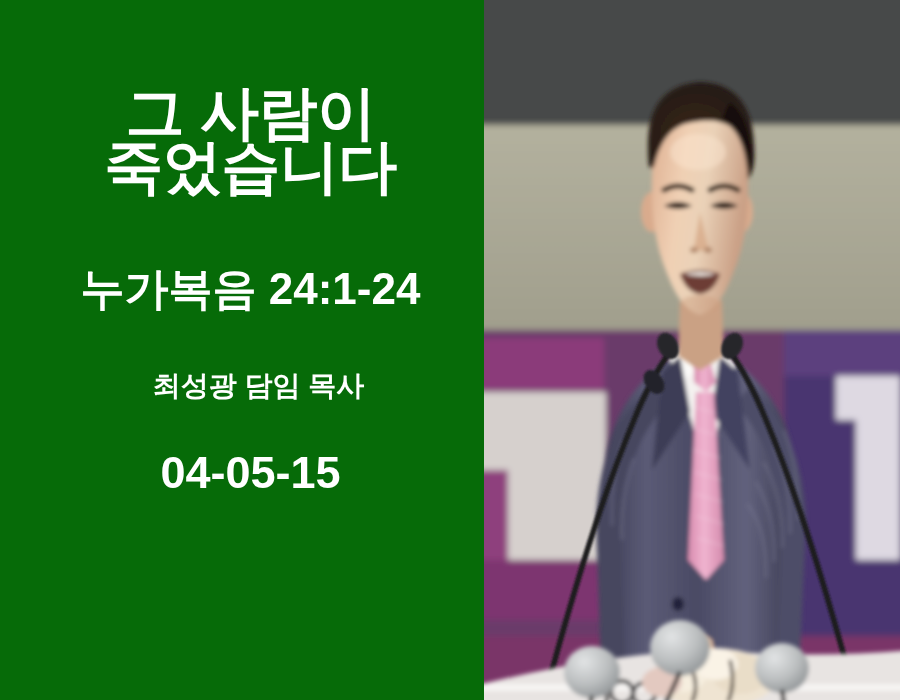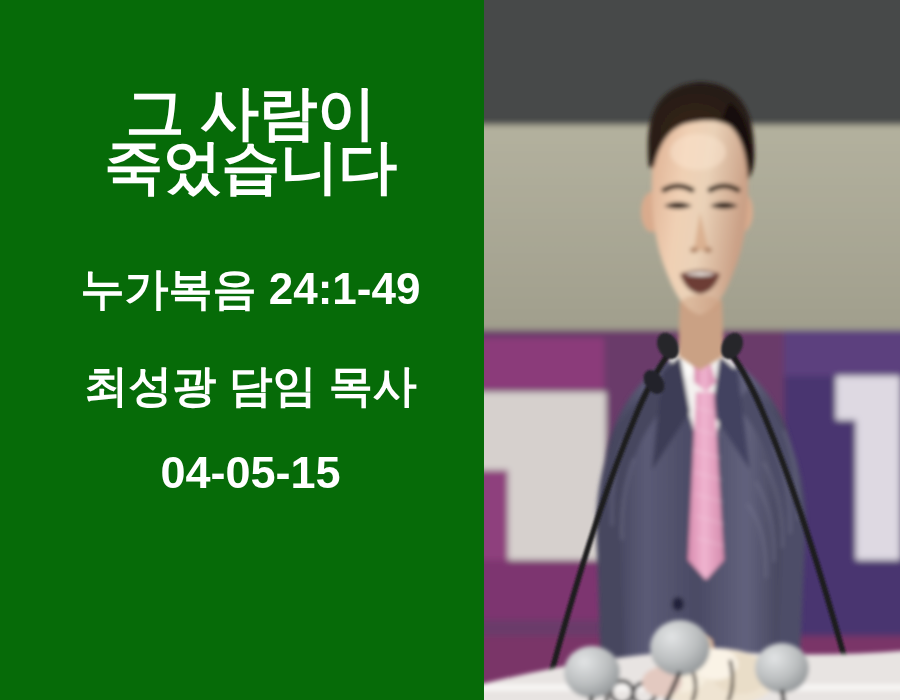--- a/index.html
+++ b/index.html
@@ -29,21 +29,21 @@
     text-align:center;
     color:#ffffff;
     font-weight:bold;
     white-space:nowrap;
     letter-spacing:-0.5px;
     padding-left:17px;
   }
   #title-1 { top:82px;  font-size:59px; line-height:62px; }
   #title-2 { top:136px; font-size:59px; line-height:62px; }
   #ref-line { top:265px; font-size:44px; line-height:48px; letter-spacing:0px; }
-  #speaker-line { top:362px; font-size:44px; line-height:48px; letter-spacing:0px; }
+  #speaker-line { top:362px; font-size:28px; line-height:48px; letter-spacing:0px;margin-left:8px; }
   #date-line { top:448px; font-size:45px; line-height:50px; letter-spacing:0px; }
 
   
   #photo {
     position:absolute;
     left:484px; top:0;
     width:416px; height:700px;
     overflow:hidden;
     background:#6a4a6a;
   }
@@ -241,18 +241,18 @@
         <path d="M196,672 Q188,690 180,708" stroke="#1b1b1e" stroke-width="4" fill="none"></path>
         <path d="M298,690 Q300,700 300,710" stroke="#1b1b1e" stroke-width="4" fill="none"></path>
         <path d="M108,696 Q106,704 106,710" stroke="#1b1b1e" stroke-width="4" fill="none"></path>
       </g>
     </svg>
   </div>
 
   <div id="title-panel">
     <div class="tline" id="title-1">그 사람이</div>
     <div class="tline" id="title-2">죽었습니다</div>
-    <div class="tline" id="ref-line">누가복음 24:1-49</div>
+    <div class="tline" id="ref-line">누가복음 24:1-24</div>
     <div class="tline" id="speaker-line">최성광 담임 목사</div>
     <div class="tline" id="date-line">04-05-15</div>
   </div>
 
 </div>
 
 </body></html>

